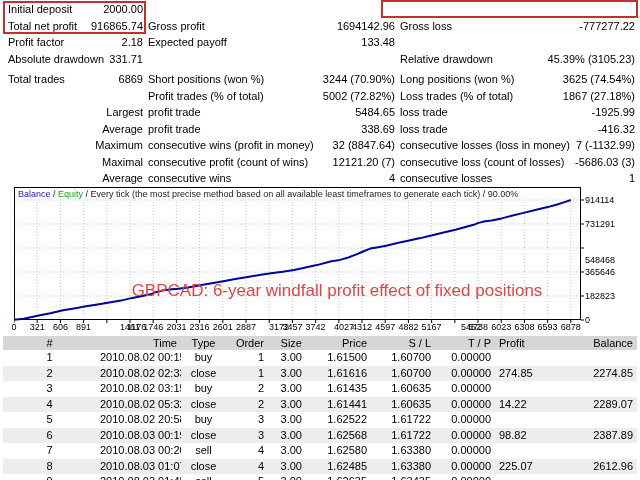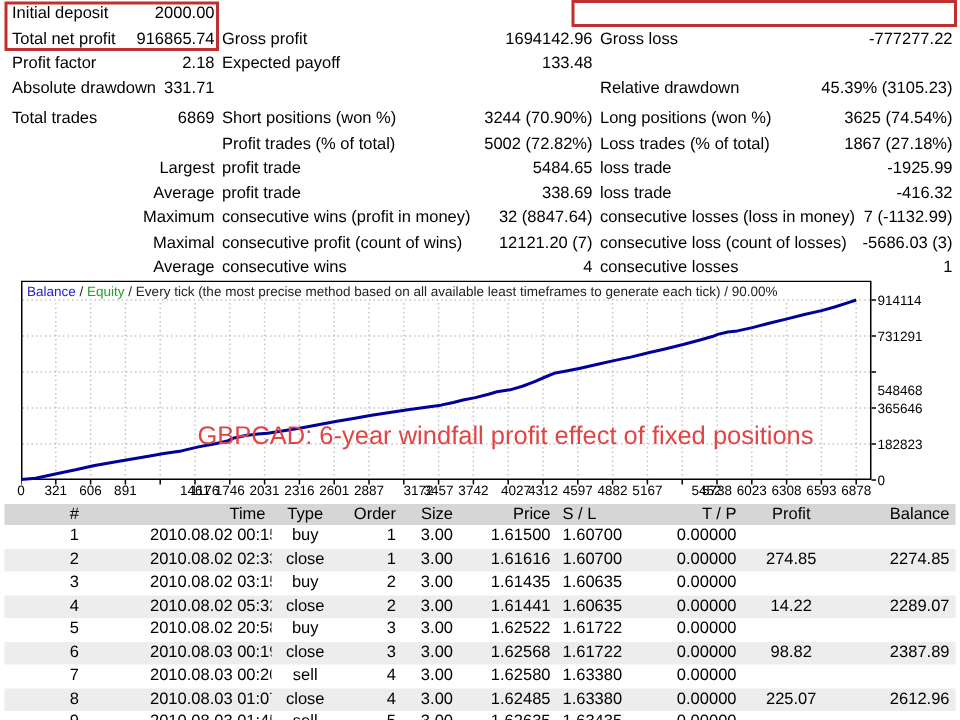--- a/index.html
+++ b/index.html
@@ -34,23 +34,23 @@
 .trow{display:flex;height:15.5px;line-height:15.5px}
 .trow.head{background:#d6d6d6;height:14px;line-height:14px}
 .trow.alt{background:#ededed}
 .tc{white-space:nowrap;overflow:hidden;padding:0 4px}
 .c0{width:93px;text-align:center}
 .c1{width:85px;text-align:right}
 .c2{width:45px;text-align:center}
 .c3{width:42px;text-align:right}
 .c4{width:38px;text-align:right}
 .c5{width:65px;text-align:right}
-.c6{width:64px;}
+.c6{width:64px;text-align:right}
 .c7{width:60px;text-align:right}
-.c8{width:65px;text-align:center}
+.c8{width:65px;text-align:left}
 .c9{width:77px;text-align:right}
 </style>
 </head>
 <body>
 
 <div id="stage">
 
   <div id="stats">
       <div class="srow">
         <div class="scell sc1">

